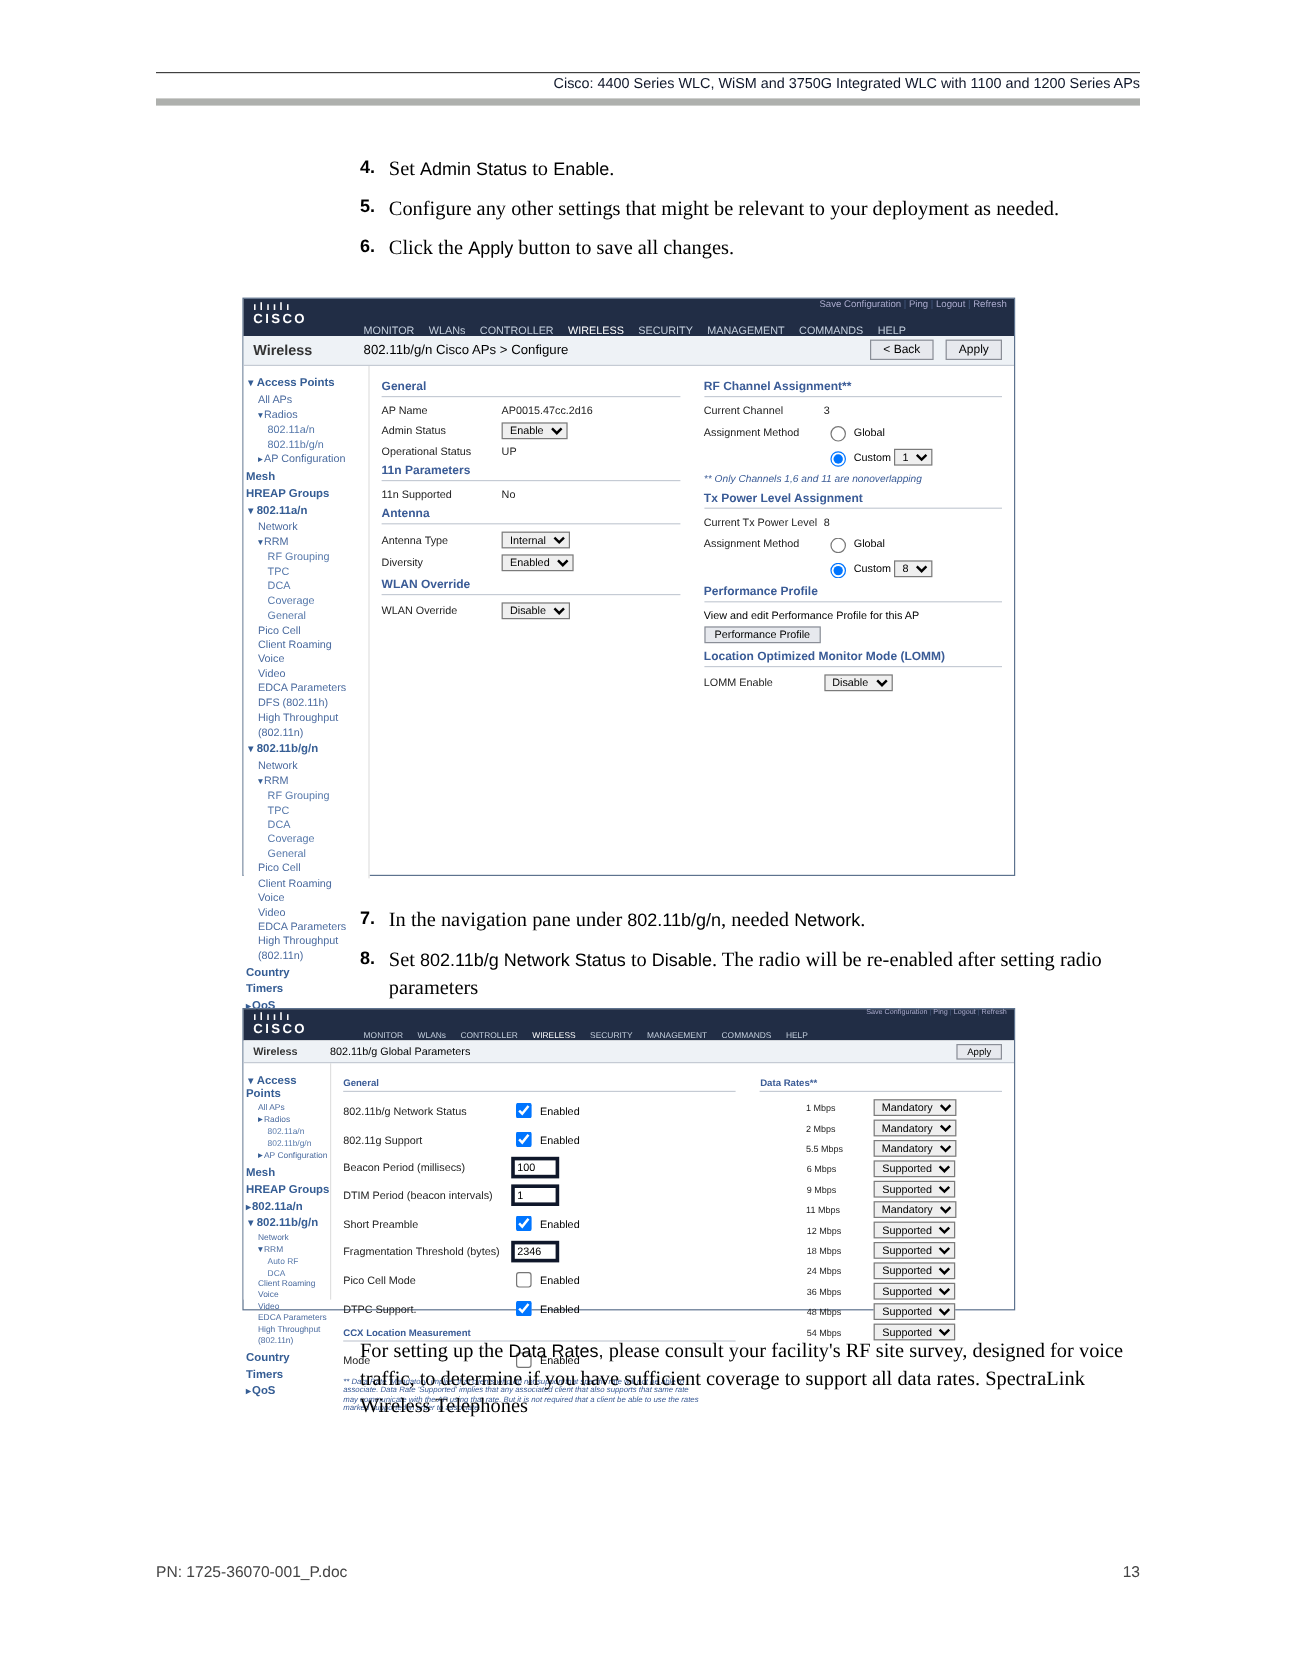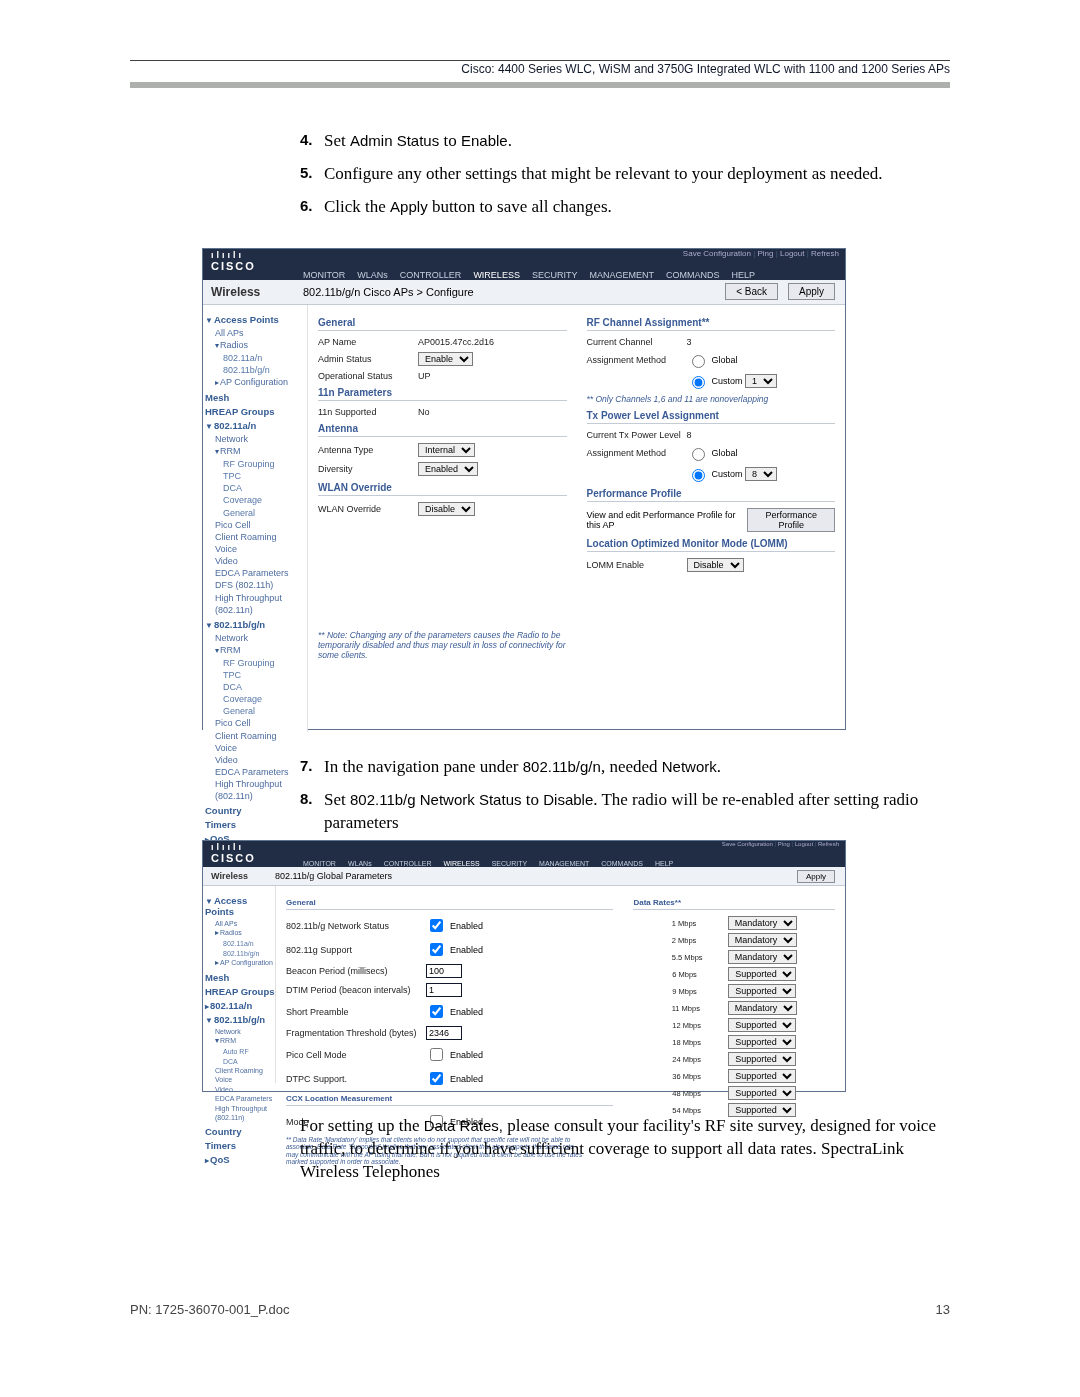--- a/index.html
+++ b/index.html
@@ -42,21 +42,21 @@
   .sidebar .sub { margin-left: 8px; color: #4b6b9f; line-height: 1.35; }
   .sidebar .sub2 { margin-left: 16px; color: #5678aa; line-height: 1.35; }
   .sidebar .selrow { color: #5678aa; }
   .panel { flex: 1; padding: 6px 10px; font-size: 9px; color: #000; display: flex; gap: 20px; }
   .col { flex: 1; }
   .sectitle { color: #3a5b96; font-weight: bold; font-size: 10px; border-bottom: 1px solid #c5cbd4; padding-bottom: 2px; margin: 6px 0 6px 0; }
   .fld { display: flex; align-items: center; margin: 5px 0; font-size: 9px; }
   .fld .lbl { width: 100px; color: #222; }
   .fld .val { color: #222; }
   .dd { font-size: 9px; border: 1px solid #7a7a7a; background: #efefef; height: 14px; padding: 0 2px; }
-  .txtin { font-size: 9px; border: 1px solid #0f172a; background: #fff; height: 12px; width: 30px; padding: 0 2px; }
+  .txtin { font-size: 9px; border: 3px solid #0f172a; background: #fff; height: 12px; width: 30px; padding: 0 2px; }
   .radio { display: inline-flex; align-items: center; gap: 4px; font-size: 9px; }
   .ital { font-style: italic; color: #3a5b96; font-size: 8.5px; }
   .btnsmall { font-size: 9px; background: #e7e9ee; border: 1px solid #8a8e97; padding: 1px 8px; }
   .warn { color: #3a5b96; font-style: italic; font-size: 8.5px; line-height: 1.15; max-width: 300px; }
 
   .shot2 .panel { flex-direction: row; }
   .shot2 .fld .lbl { width: 140px; }
   .rates { display: flex; flex-direction: column; gap: 3px; align-items: center; }
   .rate { display: flex; align-items: center; gap: 14px; }
   .rate .rlbl { width: 42px; color: #222; }
@@ -185,21 +185,20 @@
         <div class="fld">
             <div class="lbl">Diversity</div>
             <select class="dd"><option>Enabled</option></select>
           </div>
         <div class="sectitle">WLAN Override</div>
         <div class="fld">
             <div class="lbl">WLAN Override</div>
             <select class="dd"><option>Disable</option></select>
           </div>
         <div style="height:110px"></div>
-        <div class="warn">** Note: Changing any of the parameters causes the Radio to be temporarily disabled and thus may result in loss of connectivity for some clients.</div>
       </div>
       <div class="col">
         <div class="sectitle">RF Channel Assignment**</div>
         <div class="fld">
             <div class="lbl">Current Channel</div>
             <div class="val">3</div>
           </div>
         <div class="fld">
             <div class="lbl">Assignment Method</div>
             <label class="radio">
@@ -222,21 +221,21 @@
             <label class="radio">
               <input type="radio" style="">
               <span>Global</span>
             </label>
           </div>
         <div class="fld"><div class="lbl"></div><label class="radio">
               <input type="radio" checked="" style="">
               <span>Custom</span>
             </label>&nbsp;<select class="dd"><option>8</option></select></div>
         <div class="sectitle">Performance Profile</div>
-        <div class="fld" style="flex-direction:row;align-items:center;gap:4px">
+        <div class="fld" style="flex-direction:column;align-items:flex-start;gap:4px">
           <div>View and edit Performance Profile for this AP</div>
           <button class="btnsmall">Performance Profile</button>
         </div>
         <div class="sectitle">Location Optimized Monitor Mode (LOMM)</div>
         <div class="fld">
             <div class="lbl">LOMM Enable</div>
             <select class="dd"><option>Disable</option></select>
           </div>
       </div>
     </div>

